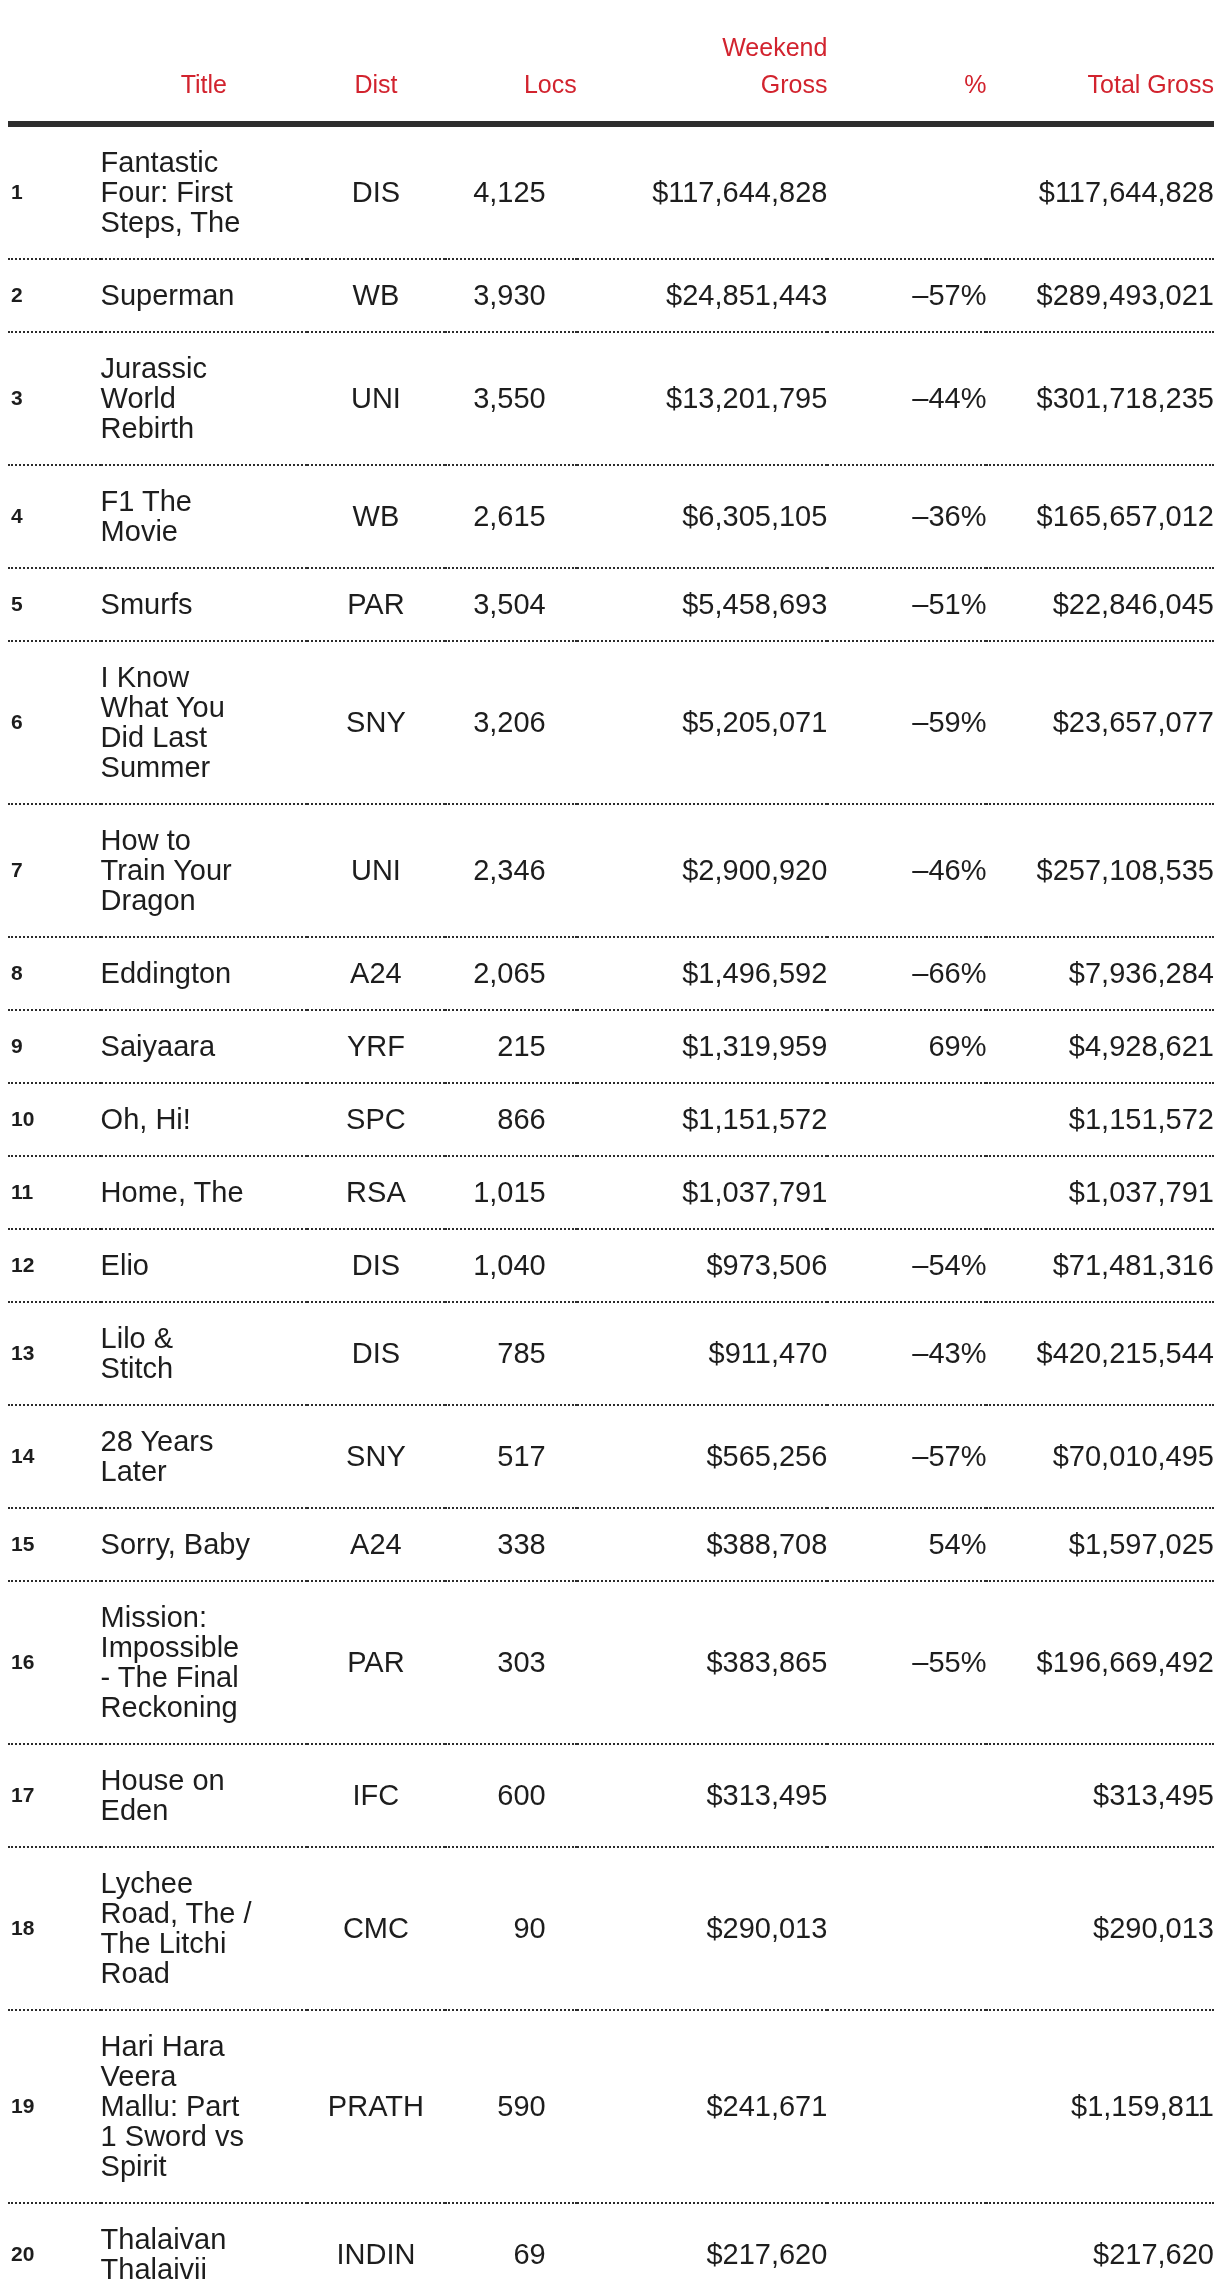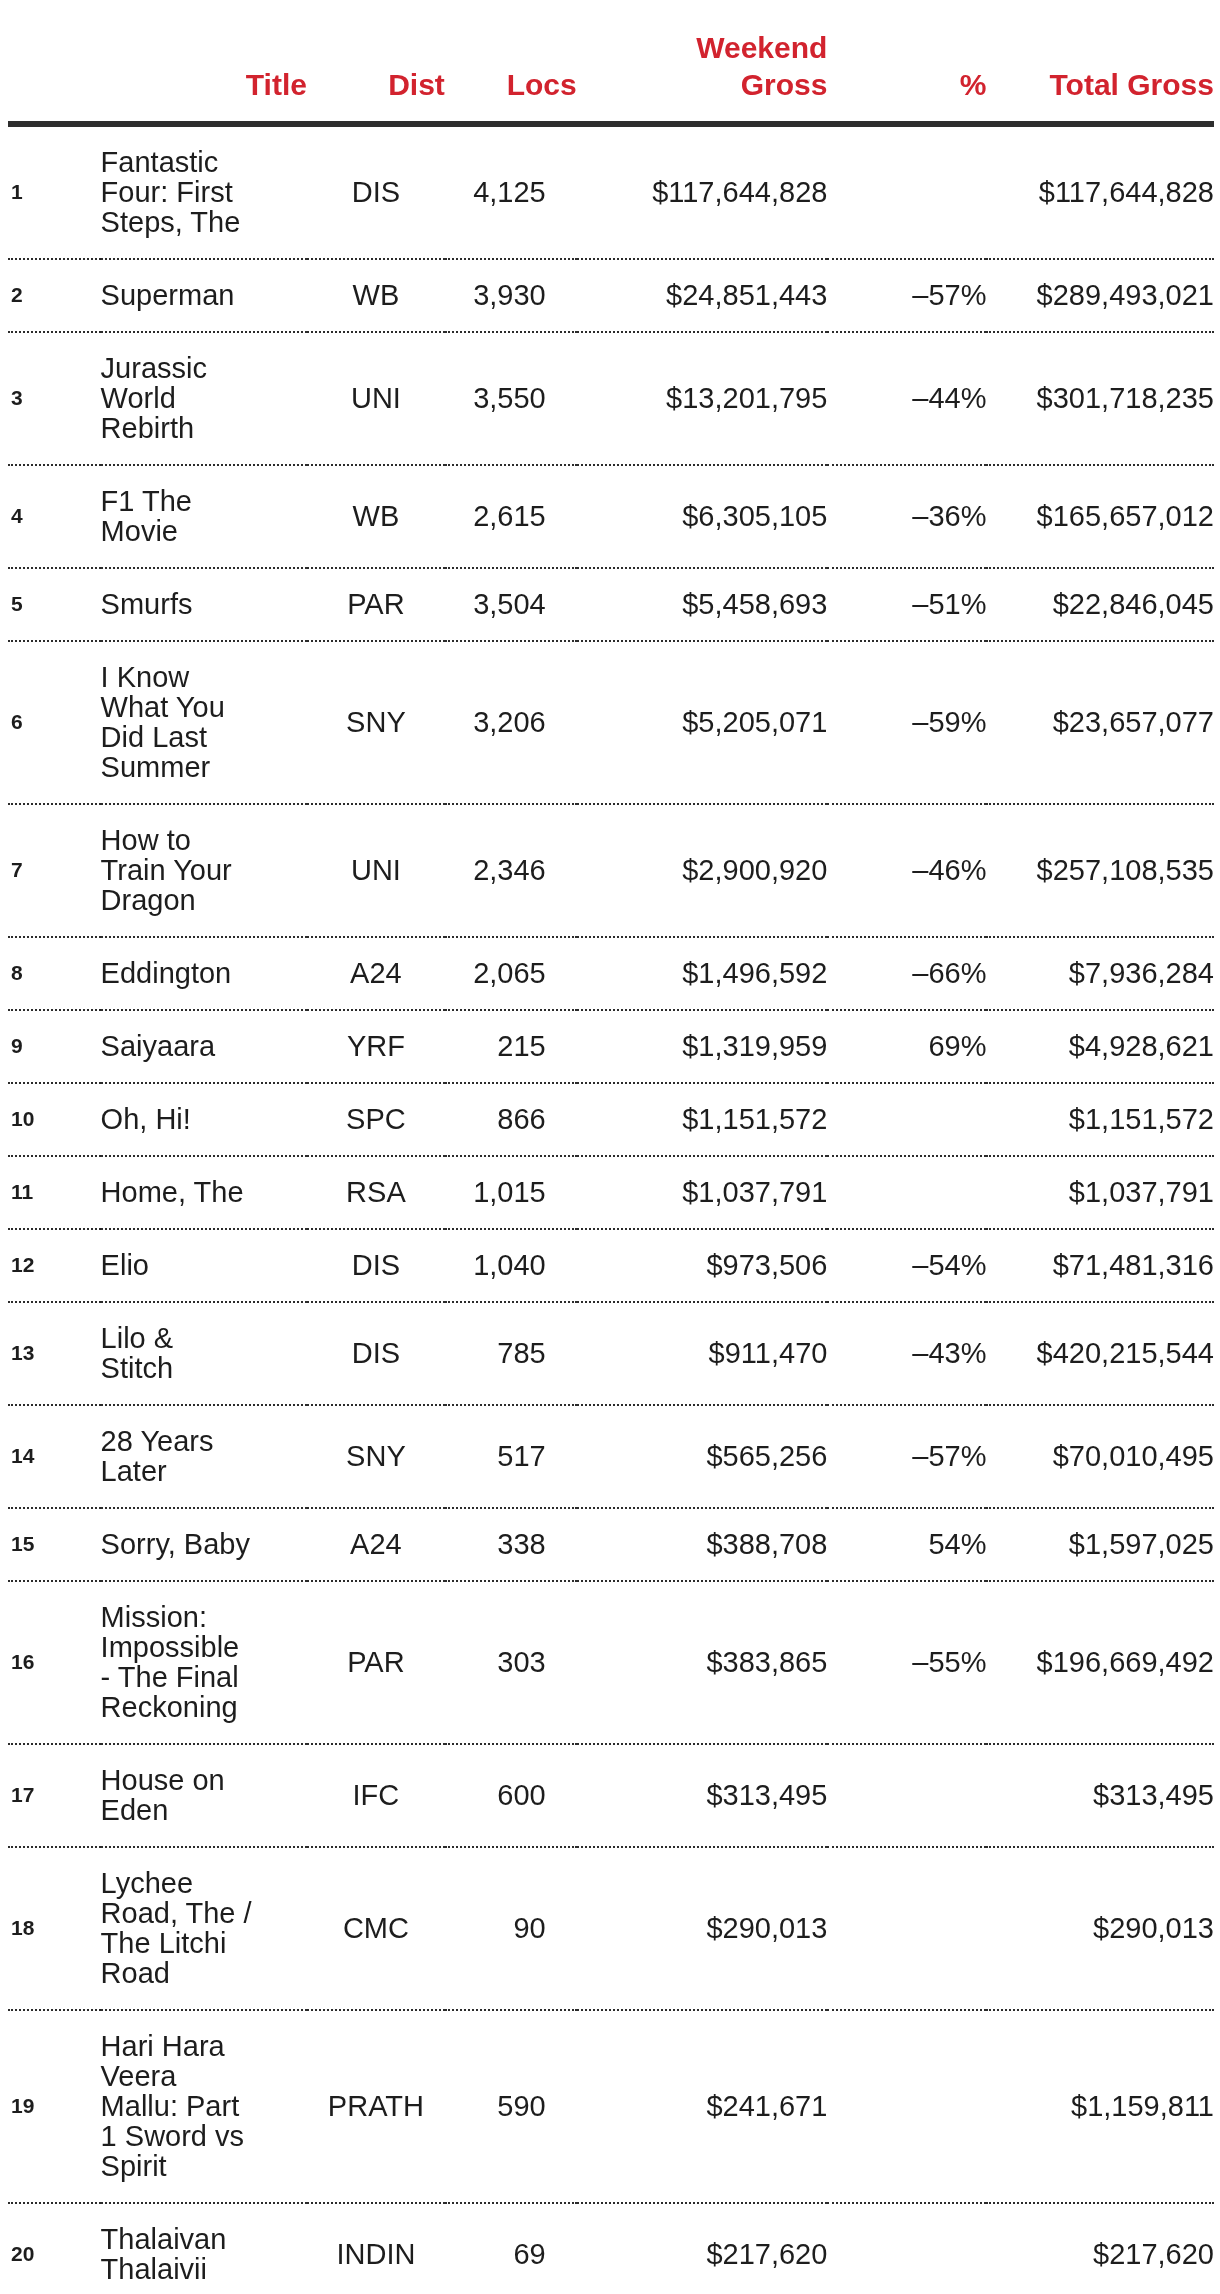--- a/index.html
+++ b/index.html
@@ -20,27 +20,27 @@
   col.c-rank{width:92px;}
   col.c-title{width:205px;}
   col.c-dist{width:137px;}
   col.c-locs{width:131px;}
   col.c-wgross{width:249px;}
   col.c-pct{width:158px;}
   col.c-total{width:226px;}
 
   thead th{
     color:var(--red);
-    font-size:30px;font-weight:700;line-height:37px;
+    font-size:25px;font-weight:400;line-height:37px;
     vertical-align:bottom;
     padding:29px 0 18px 0;
     border-bottom:6px solid var(--rule);
     white-space:pre-line;
   }
-  th.left,td.left{text-align:right;margin-left:41px;}
+  th.left,td.left{text-align:center;margin-left:41px;}
   th.right,td.right{text-align:right;}
 
   tbody tr{border-bottom:2px dotted var(--sep);}
   tbody td{
     font-size:29px;line-height:30px;
     vertical-align:middle;
     padding:20px 0 21px 0;
   }
   td.rank{
     font-size:21px;font-weight:700;

